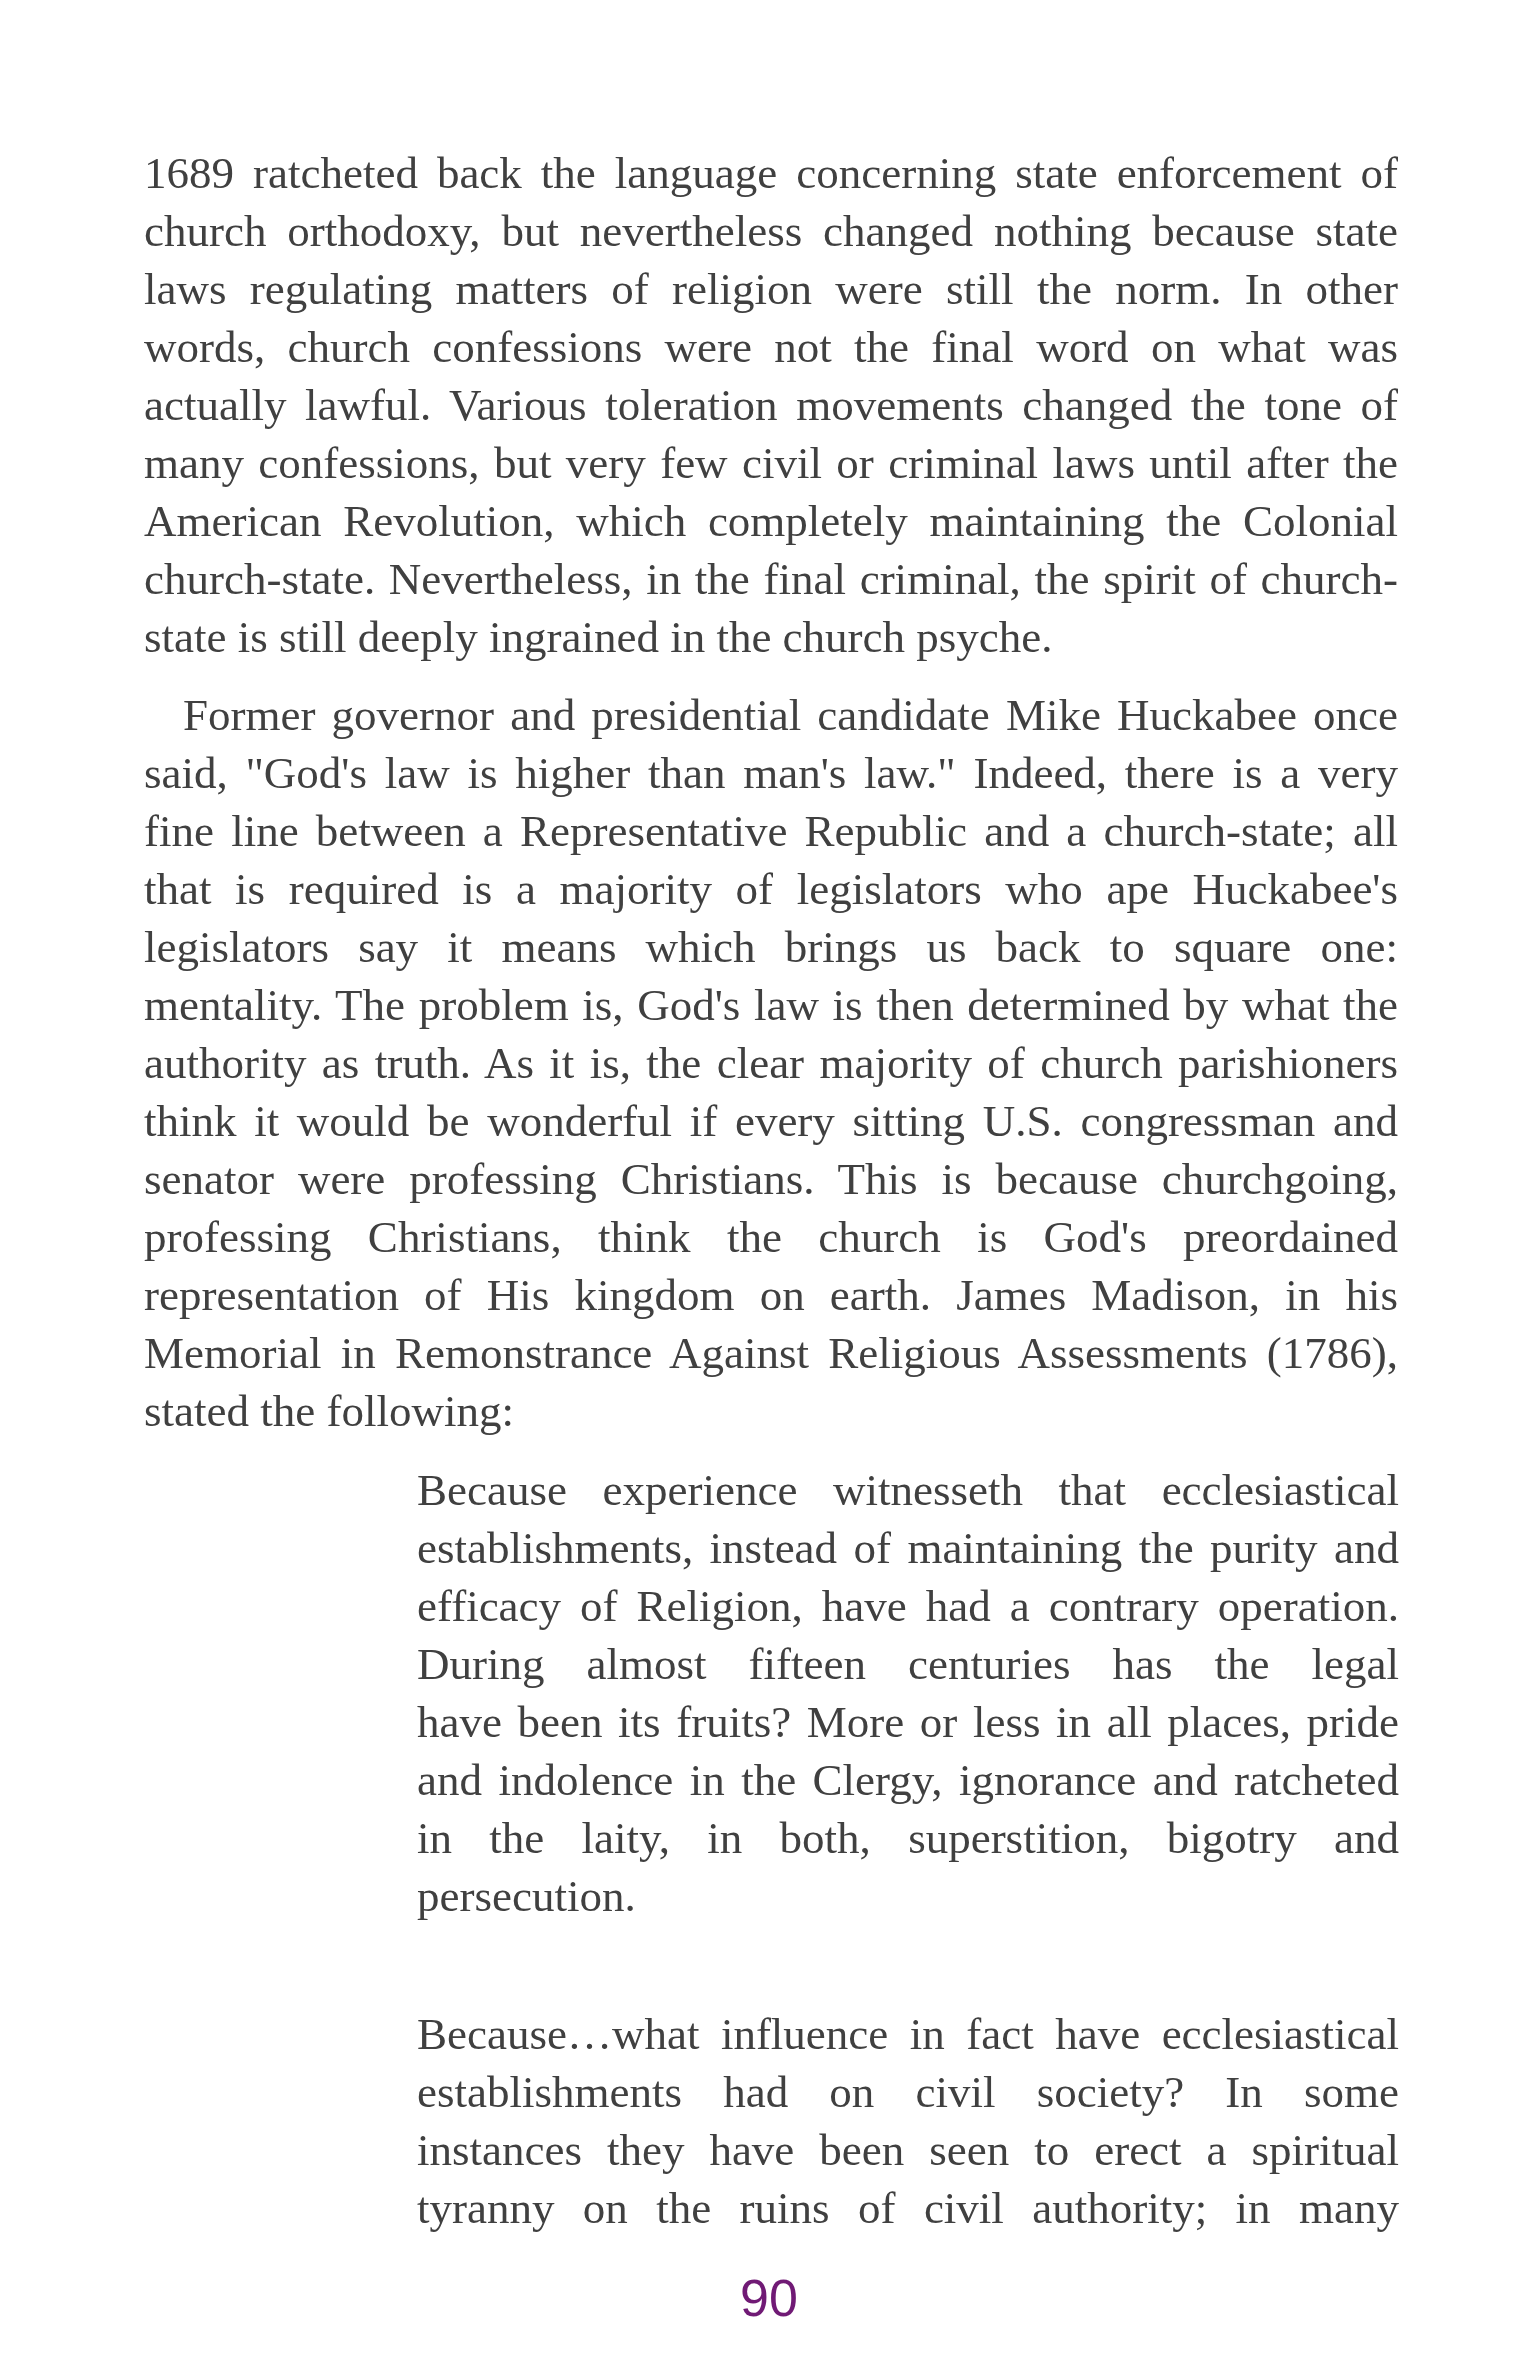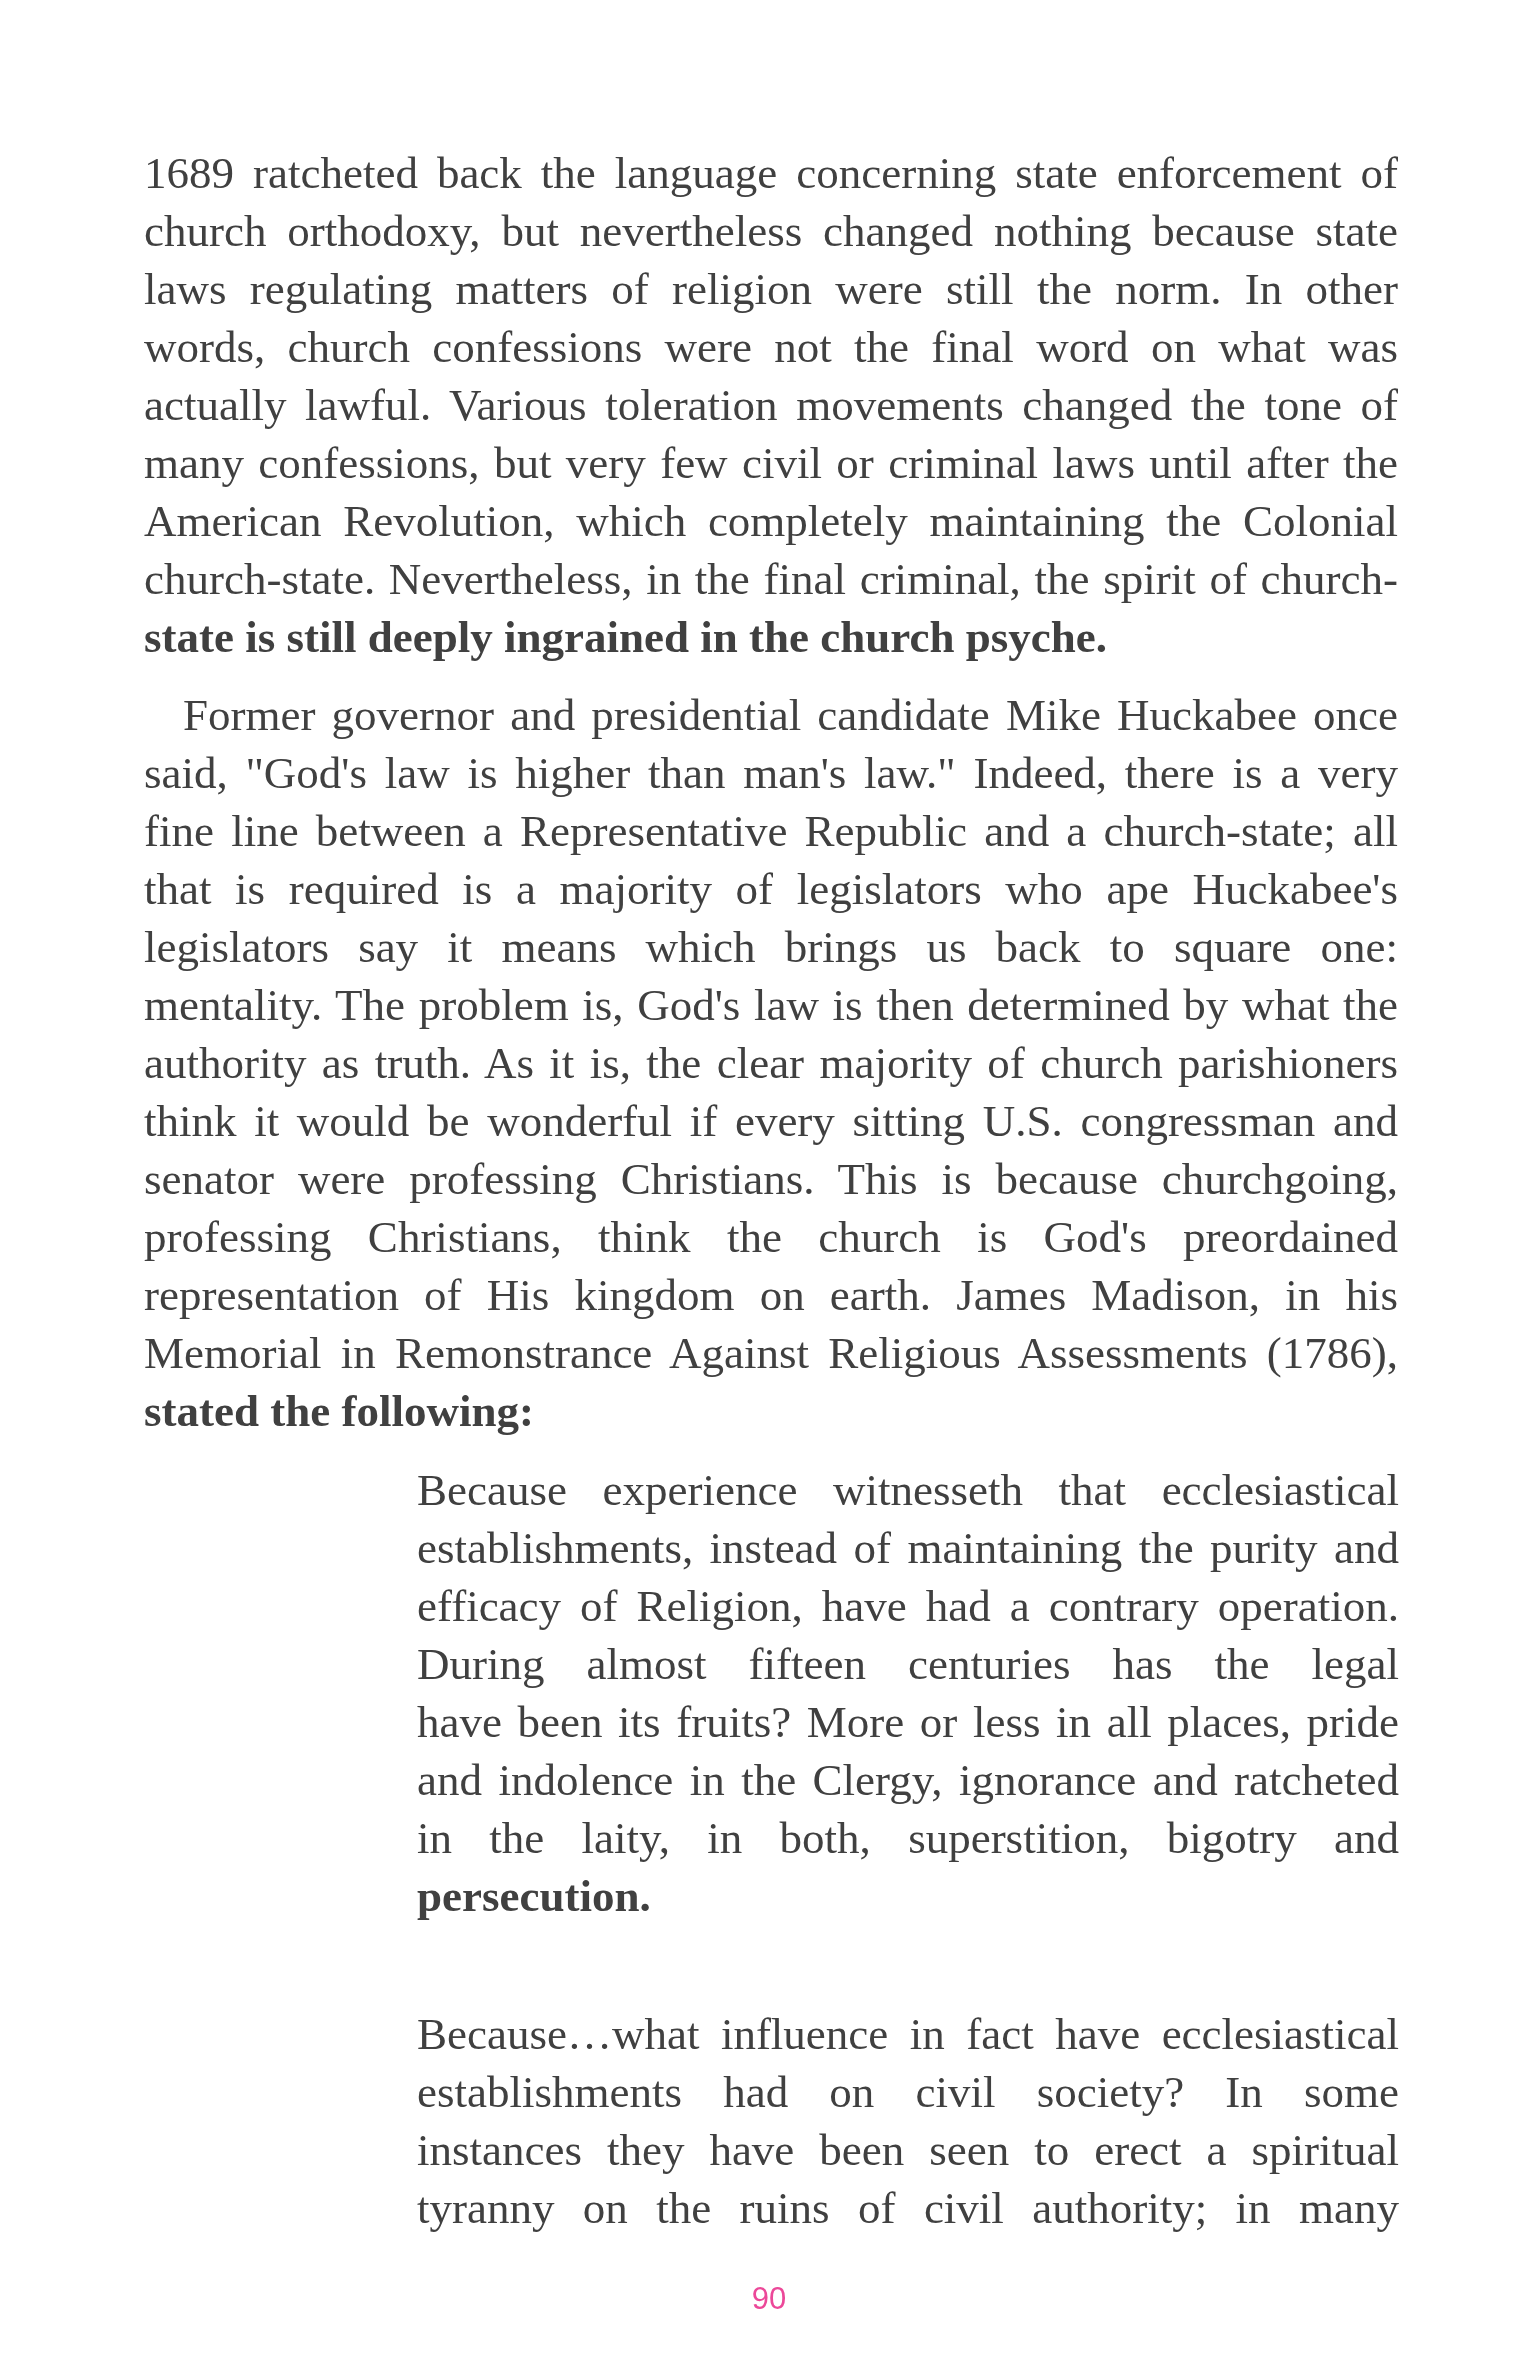--- a/index.html
+++ b/index.html
@@ -13,35 +13,35 @@
     color: #404040;
   }
   .line {
     display: block;
     height: 58px;
     white-space: nowrap;
     text-align: justify;
     text-align-last: justify;
     overflow: visible;
   }
-  .line.last { text-align: center; text-align-last: left; font-weight: bold; }
+  .line.last { text-align: center; text-align-last: left; }
   .line.indent { padding-left: 39px; }
   #p-body-1 { left: 144px; width: 1254px; top: 144px; }
   #p-body-2 { left: 144px; width: 1254px; top: 686px; }
   #p-quote-1 { left: 417px; width: 982px; top: 1461px; }
   #p-quote-2 { left: 417px; width: 982px; top: 2005px; }
   .page-number {
     position: absolute;
     left: 0; width: 1538px;
     top: 2275px;
     text-align: center;
     font-family: "Liberation Sans", "DejaVu Sans", sans-serif;
-    font-size: 31px;
+    font-size: 52px;
     line-height: 47px;
-    color: #ec4899;
+    color: #701a75;
   }
 </style>
 </head>
 <body>
 
 <div class="page">
 
   <div class="para" id="p-body-1">
       <span class="line">1689 ratcheted back the language concerning state enforcement of</span>
       <span class="line">church orthodoxy, but nevertheless changed nothing because state</span>

